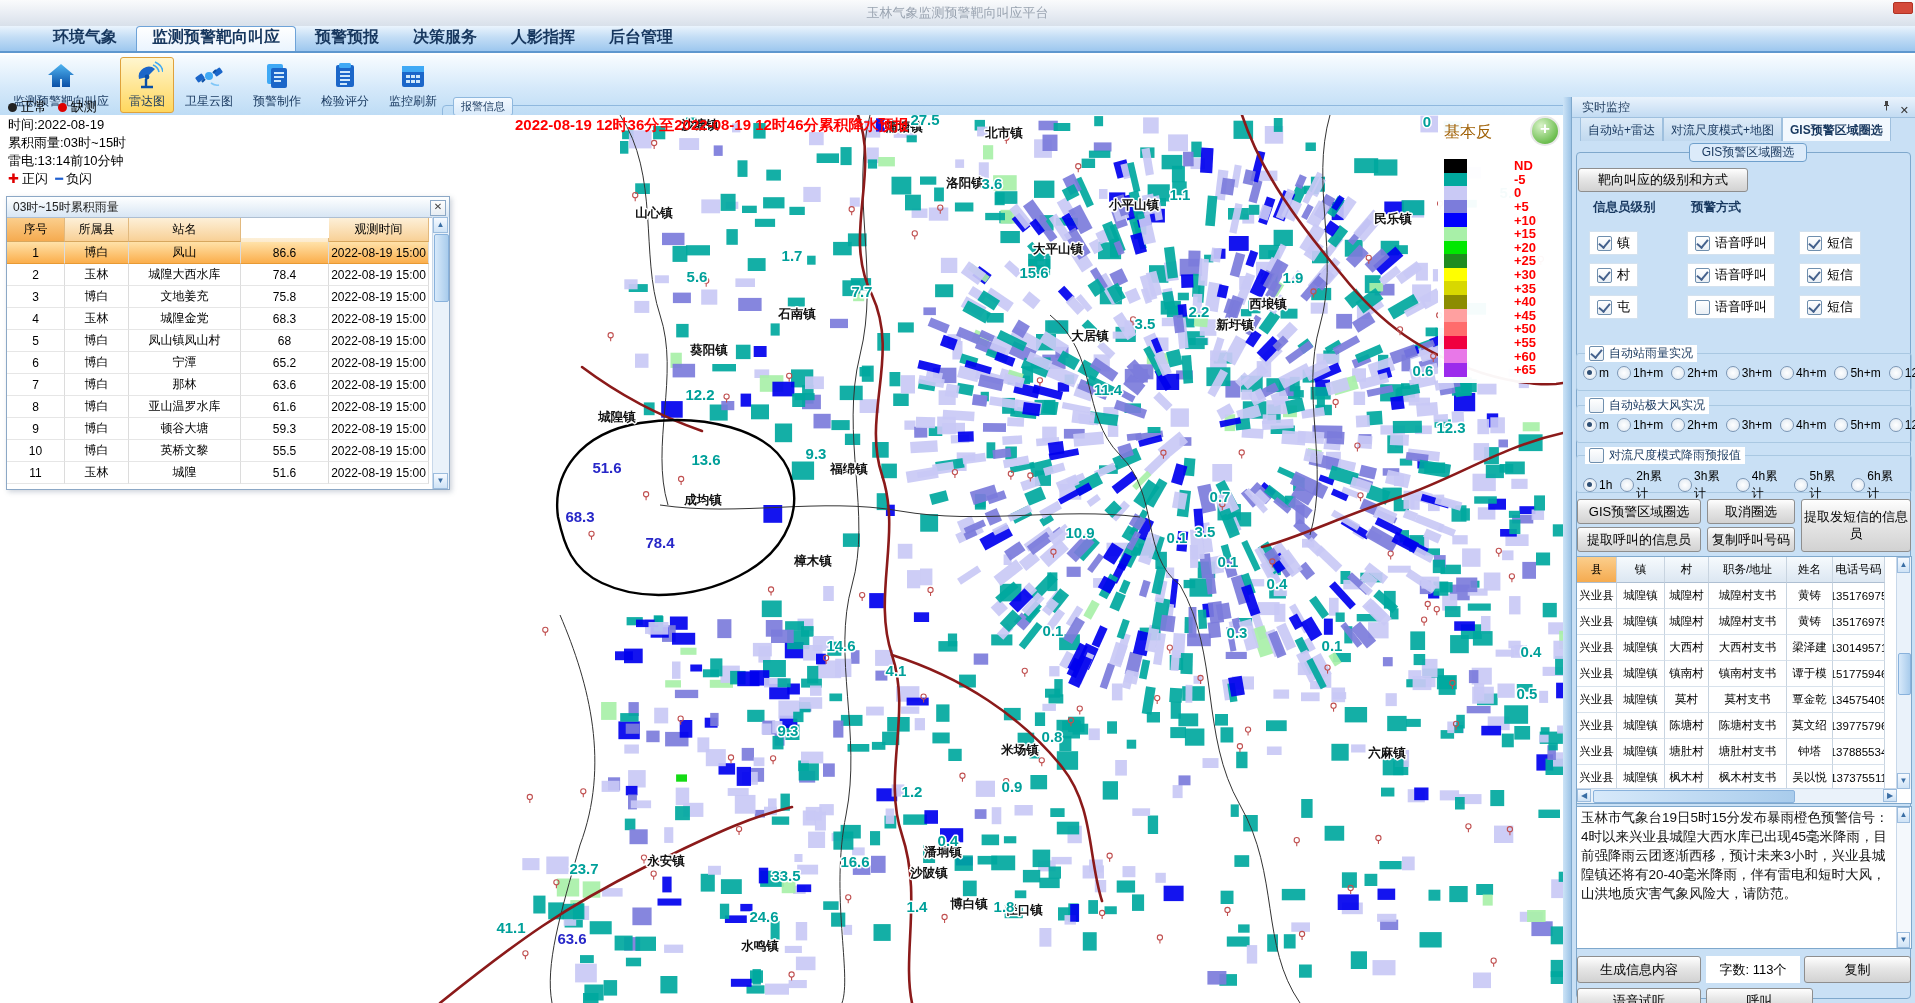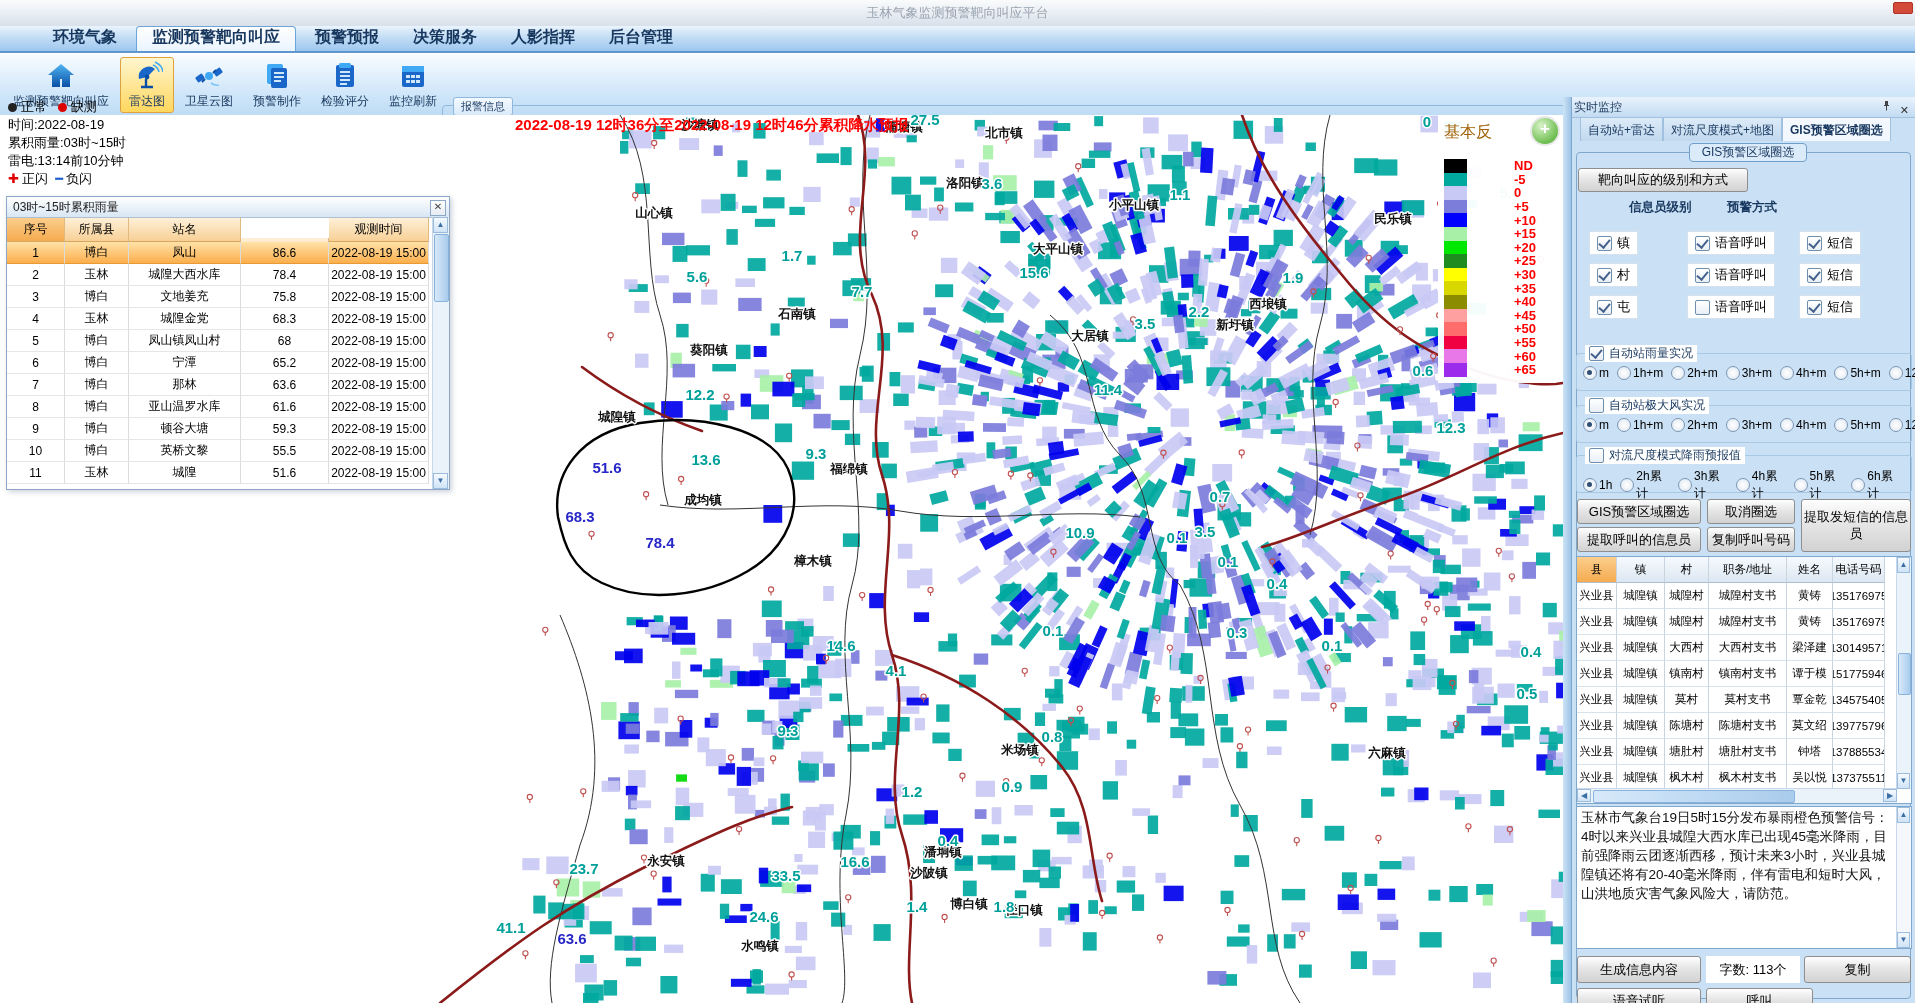--- a/index.html
+++ b/index.html
@@ -75,21 +75,21 @@
   .rt-row.sel .rt-cell{background:linear-gradient(#ffe2a9,#fbae4c);border-bottom:1px solid #e89a34;}
   #rain-scroll{position:absolute;right:0;top:20px;width:16px;bottom:0;background:#eaf2fa;border-left:1px solid #c8d8ea;}
   .sb-btn{position:absolute;left:0;width:15px;height:16px;background:linear-gradient(#f6faff,#cfe3f6);
     border:1px solid #9cbcdd;box-sizing:border-box;color:#3a6ea5;font-size:8px;text-align:center;line-height:14px;}
   .sb-thumb{position:absolute;left:1px;width:13px;background:linear-gradient(90deg,#d7e9fa,#a9ccec);
     border:1px solid #89b2dc;border-radius:2px;}
 
   
   #panel{left:1571px;top:97px;width:344px;height:906px;background:#c9e0f5;border-left:1px solid #7fa8cc;box-sizing:border-box;}
   #panel-title{height:20px;background:linear-gradient(#eaf3fc,#c2dbf2);border-bottom:1px solid #9fc0de;
-    line-height:20px;padding-left:2px;font-size:12px;color:#1f3c5e;}
+    line-height:20px;padding-left:10px;font-size:12px;color:#1f3c5e;}
   #panel-title .ticons{position:absolute;right:6px;top:3px;display:flex;gap:8px;color:#333;font-size:11px;}
   #panel-tabs{position:absolute;left:8px;top:20px;height:24px;display:flex;width:100%;}
   .ptab{font-size:12px;padding:4px 7px 3px;border:1px solid #9fc0de;border-bottom:none;
     background:linear-gradient(#ddebf8,#c0d8ee);color:#17375e;white-space:nowrap;}
   .ptab.active{background:#f2f8fe;font-weight:bold;}
   #panel-body{position:absolute;left:0;top:44px;right:0;bottom:0;background:#c9e0f5;}
   #gis-box{position:absolute;left:4px;right:4px;top:11px;bottom:4px;border:1px solid #7fa8cc;border-radius:4px;}
   #gis-chip{position:absolute;left:117px;top:2px;width:116px;height:17px;background:#dcebfa;border:1px solid #6fa0cc;
     border-radius:4px;text-align:center;font-size:12px;color:#17375e;line-height:17px;z-index:2;}
 
@@ -120,21 +120,21 @@
   #contact-vsb{position:absolute;right:0;top:0;width:14px;bottom:14px;background:#eaf2fa;border-left:1px solid #c8d8ea;}
   #contact-hsb{position:absolute;left:0;bottom:0;height:14px;right:14px;background:#eaf2fa;border-top:1px solid #c8d8ea;}
 
   
   #message{position:absolute;left:4px;top:665px;width:336px;height:143px;background:#fff;border:1px solid #7fa8cc;box-sizing:border-box;}
   #message-text{position:absolute;left:4px;top:2px;right:18px;bottom:2px;font-size:13.5px;line-height:1.4;color:#111;overflow:hidden;}
   #message-vsb{position:absolute;right:0;top:0;width:14px;bottom:0;background:#f4f8fc;border-left:1px solid #c8d8ea;}
 
   
   .count-chip{background:#fff;font-size:13px;display:flex;align-items:center;justify-content:center;}
-  .mini-label{position:absolute;font-size:12.5px;color:#111;margin-left:36px;}
+  .mini-label{position:absolute;font-size:12.5px;color:#111;}
 </style>
 </head>
 <body>
 
 <div id="titlebar" class="abs">
   <span>玉林气象监测预警靶向叫应平台</span>
 </div>
 <div id="win-close" class="abs"></div>
 
 <div id="menubar" class="abs">

